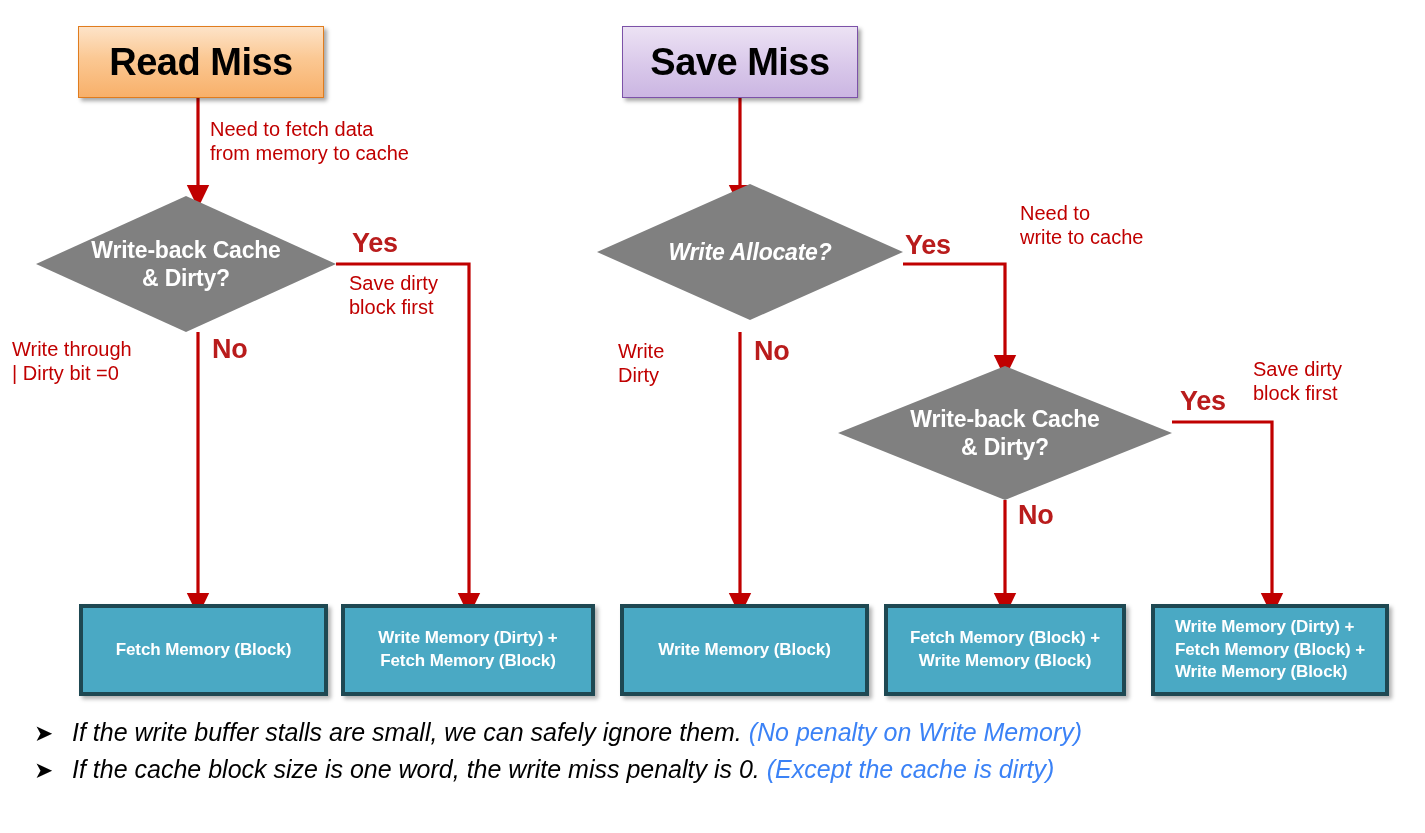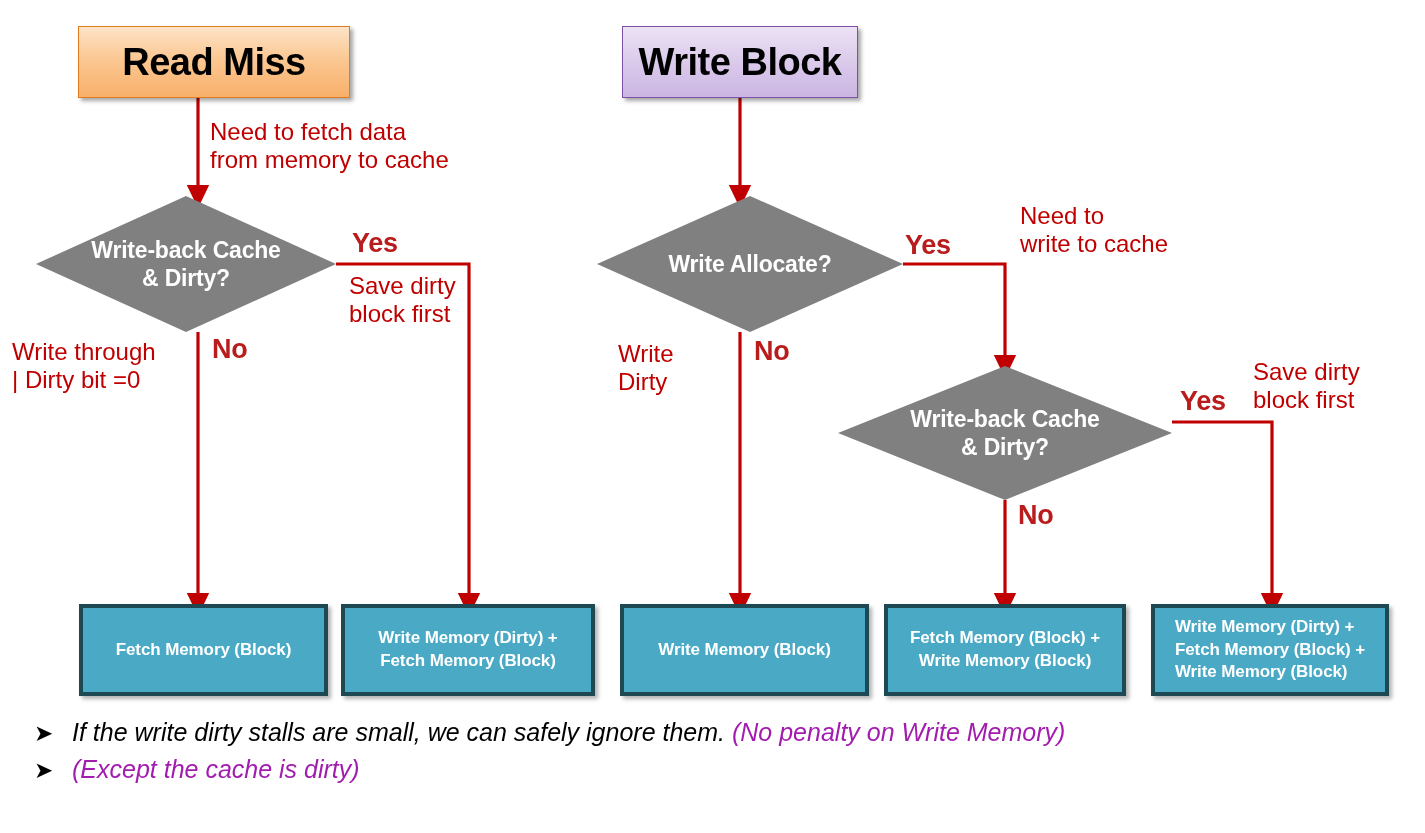--- a/index.html
+++ b/index.html
@@ -81,21 +81,21 @@
   }
 
   
   .lbl {
     position: absolute;
     white-space: pre;
     line-height: 1.18;
   }
   .lbl-red {
     color: #c00000;
-    font-size: 24px;
+    font-size: 20px;
     font-weight: normal;
   }
   .lbl-yesno {
     color: #b91c1c;
     font-size: 27px;
     font-weight: bold;
     letter-spacing: -0.3px;
   }
 
   
@@ -113,21 +113,21 @@
   }
   .bullet-marker {
     width: 38px;
     flex: 0 0 38px;
     color: #000000;
     font-size: 23px;
     font-style: normal;
     text-align: left;
   }
   .bullet-red {
-    color: #a21caf;
+    color: #3b82f6;
     font-style: italic;
   }
   svg.edges {
     position: absolute;
     left: 0; top: 0;
     width: 1425px;
     height: 833px;
     pointer-events: none;
   }
 </style>
@@ -155,37 +155,37 @@
       <path d="M740,332 L740,604"></path>
 
       <path d="M903,264 L1005,264 L1005,366"></path>
 
       <path d="M1005,500 L1005,604"></path>
 
       <path d="M1172,422 L1272,422 L1272,604"></path>
     </g>
   </svg>
 
-  <div class="start-box start-read" style="left:78px; top:26px; width:272px; height:72px;">
+  <div class="start-box start-read" style="left:78px; top:26px; width:246px; height:72px;">
     <span>Read Miss</span>
   </div>
 
   <div class="start-box start-write" style="left:622px; top:26px; width:236px; height:72px;">
-    <span>Write Block</span>
+    <span>Save Miss</span>
   </div>
 
   <div class="diamond-wrap" style="left:36px; top:196px; width:300px; height:136px;">
     <svg width="300" height="136" viewBox="0 0 300 136">
       <polygon points="150,0 300,68 150,136 0,68" fill="#808080"></polygon>
     </svg>
     <div class="diamond-label" style="white-space:pre-line;">Write-back Cache
 &amp; Dirty?</div>
   </div>
 
-  <div class="diamond-wrap" style="left:597px; top:196px; width:306px; height:136px;">
+  <div class="diamond-wrap" style="left:597px; top:184px; width:306px; height:136px;font-style:italic;">
     <svg width="306" height="136" viewBox="0 0 306 136">
       <polygon points="153,0 306,68 153,136 0,68" fill="#808080"></polygon>
     </svg>
     <div class="diamond-label" style="white-space:pre-line;">Write Allocate?</div>
   </div>
 
   <div class="diamond-wrap" style="left:838px; top:366px; width:334px; height:134px;">
     <svg width="334" height="134" viewBox="0 0 334 134">
       <polygon points="167,0 334,67 167,134 0,67" fill="#808080"></polygon>
     </svg>
@@ -244,24 +244,25 @@
   <div class="result-box" style="left:1151px; top:604px; width:238px; height:92px; align-items:center;">
     <span style="white-space:pre-line; text-align:left;">Write Memory (Dirty) +
 Fetch Memory (Block) +
 Write Memory (Block)</span>
   </div>
 
   <div class="bullets" style="left:34px; top:718px; width:1360px;">
 
     <div class="bullet-row">
       <span class="bullet-marker">➤</span>
-      <span>If the write dirty stalls are small, we can safely ignore them. </span>
+      <span>If the write buffer stalls are small, we can safely ignore them. </span>
       <span class="bullet-red">(No penalty on Write Memory)</span>
     </div>
 
     <div class="bullet-row">
       <span class="bullet-marker">➤</span>
+      <span>If the cache block size is one word, the write miss penalty is 0. </span>
       <span class="bullet-red">(Except the cache is dirty)</span>
     </div>
 
   </div>
 
 </div>
 
 </body></html>

